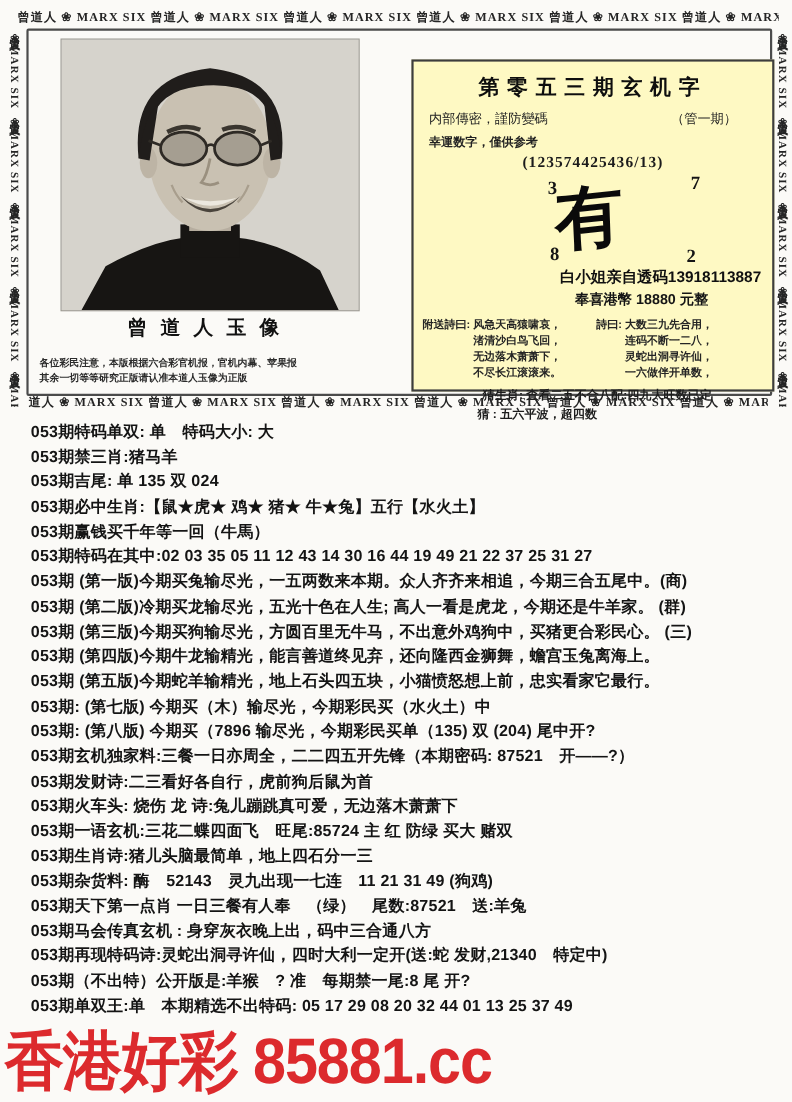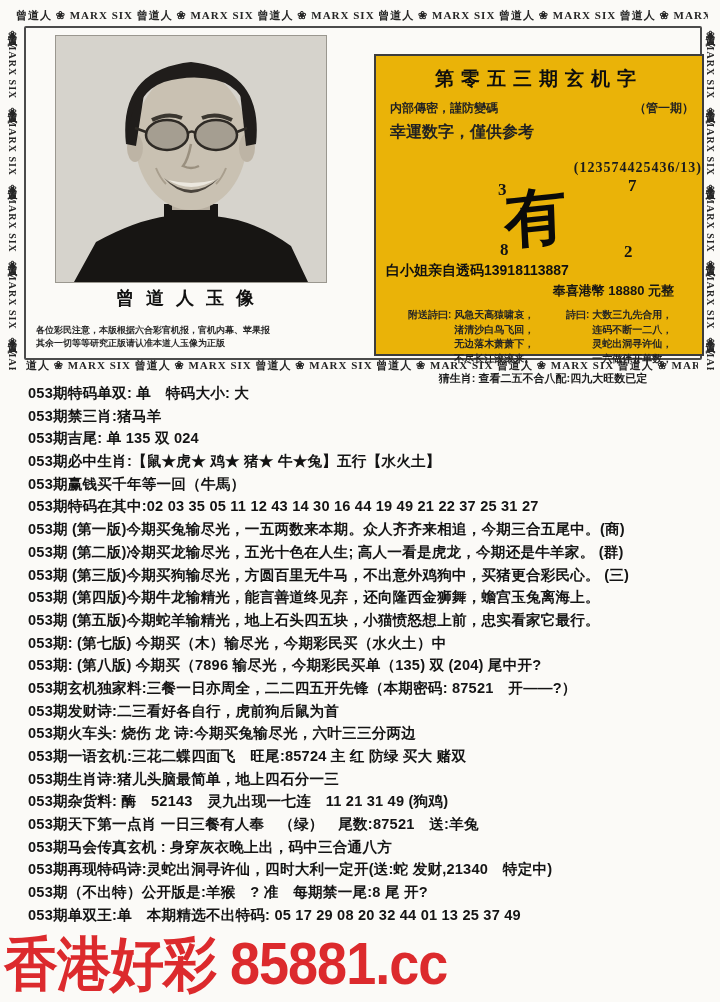--- a/index.html
+++ b/index.html
@@ -43,57 +43,57 @@
     font-family:"Liberation Serif", serif; font-weight:900; font-size:18px;
     letter-spacing:12px; color:#111;
   }
   .portrait-note{
     position:absolute; left:10px; top:296px; width:332px;
     font-size:9px; line-height:13px; font-weight:700; color:#2b2b2b;
   }
   
   .panel{
     position:absolute; left:348px; top:26px; width:326px; height:298px;
-    border:2px solid #3d3d3d; background:#eab308;
+    border:2px solid #3d3d3d; background:#fef9c3;
   }
   .panel-title{
     margin-top:10px; text-align:center;
     font-family:"Liberation Serif", serif; font-weight:900; font-size:19px;
     letter-spacing:7px; color:#0e0e0e;
   }
   .panel-row1{
-    display:flex; justify-content:space-between; padding:8px 8px 0 14px;
-    font-size:12px; font-weight:700; color:#222;gap:28px;
-  }
-  .panel-row2{padding:5px 14px 0; font-size:16px; font-weight:700; color:#222;}
+    display:flex; justify-content:space-between; padding:8px 32px 0 14px;
+    font-size:12px; font-weight:400; color:#222;gap:28px;
+  }
+  .panel-row2{padding:5px 14px 0; font-size:11px; font-weight:700; color:#222;}
   .panel-code{
-    text-align:right; margin-top:17px;
+    text-align:center; margin-top:4px;
     font-family:"Liberation Serif", serif; font-weight:bold; font-size:14px;
     letter-spacing:1px; color:#1c1c1c;
   }
   .char-grid{position:relative; height:82px; margin-top:2px;}
   .char-grid .num{
     position:absolute; font-family:"Liberation Serif", serif;
     font-weight:bold; font-size:17px; color:#151515;
   }
   .num-tl{left:122px; top:2px;}
   .num-tr{left:252px; top:-2px;}
   .num-bl{left:124px; bottom:0px;}
   .num-br{left:248px; bottom:-2px;}
   .big-char{
     position:absolute; left:50%; top:50%;
     transform:translate(-56%,-52%) rotate(-6deg) skewX(-4deg);
     font-family:"Liberation Serif", serif; font-weight:900; font-size:62px;
     color:#0a0a0a; line-height:1;
   }
-  .contact-line{padding:2px 10px 0; font-size:14px; font-weight:800; color:#101010;}
-  .reward-line{padding:2px 28px 0 0; text-align:right; font-size:13px; font-weight:800; color:#151515;}
+  .contact-line{padding:2px 10px 0; font-size:14px; font-weight:800; color:#101010;text-align:right;}
+  .reward-line{padding:2px 58px 0 0; text-align:right; font-size:13px; font-weight:800; color:#151515;}
   .poems{display:flex; padding:8px 6px 0 8px; gap:4px;}
   .poem{flex:1; font-size:10px; line-height:14.5px; font-weight:700; color:#242424;}
-  .poem .lbl{display:inline-block; vertical-align:top;margin-left:24px;}
+  .poem .lbl{display:inline-block; vertical-align:top;}
   .poem .lines{display:inline-block; vertical-align:top;}
   .guess-row{
     display:flex; justify-content:center; padding:5px 18px 0 26px;
     font-size:11px; font-weight:800; color:#1d1d1d;
   }
   .guess2{padding:2px 0 0 58px; font-size:11px; font-weight:800; color:#1d1d1d;}
   
   .body-lines{position:absolute; left:28px; top:382px; width:690px;}
   .bline{
     height:22.7px; line-height:22.7px; white-space:nowrap;
@@ -199,20 +199,21 @@
             <div>灵蛇出洞寻许仙，</div>
             <div>一六做伴开单数，</div>
           </span>
         </div>
       </div>
 
       <div class="guess-row">
         <span>猜生肖: 查看二五不合八</span>
         <span>配:四九大旺数已定</span>
       </div>
+      <div class="guess2">猜 : 五六平波，超四数</div>
     </div>
   </div>
 
   <div class="h-border mid">道人 ❀ MARX SIX  曾道人 ❀ MARX SIX  曾道人 ❀ MARX SIX  曾道人 ❀ MARX SIX  曾道人 ❀ MARX SIX  曾道人 ❀ MARX SIX</div>
 
   <div class="body-lines">
     <div class="bline">053期特码单双: 单　特码大小: 大</div>
     <div class="bline">053期禁三肖:猪马羊</div>
     <div class="bline">053期吉尾: 单 135 双 024</div>
     <div class="bline">053期必中生肖:【鼠★虎★ 鸡★ 猪★ 牛★兔】五行【水火土】</div>
@@ -220,21 +221,21 @@
     <div class="bline">053期特码在其中:02 03 35 05 11 12 43 14 30 16 44 19 49 21 22 37 25 31 27</div>
     <div class="bline">053期 (第一版)今期买兔输尽光，一五两数来本期。众人齐齐来相追，今期三合五尾中。(商)</div>
     <div class="bline">053期 (第二版)冷期买龙输尽光，五光十色在人生; 高人一看是虎龙，今期还是牛羊家。 (群)</div>
     <div class="bline">053期 (第三版)今期买狗输尽光，方圆百里无牛马，不出意外鸡狗中，买猪更合彩民心。 (三)</div>
     <div class="bline">053期 (第四版)今期牛龙输精光，能言善道终见弃，还向隆西金狮舞，蟾宫玉兔离海上。</div>
     <div class="bline">053期 (第五版)今期蛇羊输精光，地上石头四五块，小猫愤怒想上前，忠实看家它最行。</div>
     <div class="bline">053期: (第七版) 今期买（木）输尽光，今期彩民买（水火土）中</div>
     <div class="bline">053期: (第八版) 今期买（7896 输尽光，今期彩民买单（135) 双 (204) 尾中开?</div>
     <div class="bline">053期玄机独家料:三餐一日亦周全，二二四五开先锋（本期密码: 87521　开——?）</div>
     <div class="bline">053期发财诗:二三看好各自行，虎前狗后鼠为首</div>
-    <div class="bline">053期火车头: 烧伤 龙 诗:今期买兔输尽光，六叶三三分两边</div>
+    <div class="bline">053期火车头: 烧伤 龙 诗:兔儿蹦跳真可爱，无边落木萧萧下</div>
     <div class="bline">053期一语玄机:三花二蝶四面飞　旺尾:85724 主 红 防绿 买大 赌双</div>
     <div class="bline">053期生肖诗:猪儿头脑最简单，地上四石分一三</div>
     <div class="bline">053期杂货料: 酶　52143　灵九出现一七连　11 21 31 49 (狗鸡)</div>
     <div class="bline">053期天下第一点肖 一日三餐有人奉　（绿）　尾数:87521　送:羊兔</div>
     <div class="bline">053期马会传真玄机 : 身穿灰衣晚上出，码中三合通八方</div>
     <div class="bline">053期再现特码诗:灵蛇出洞寻许仙，四时大利一定开(送:蛇 发财,21340　特定中)</div>
     <div class="bline">053期（不出特）公开版是:羊猴　? 准　每期禁一尾:8 尾 开?</div>
     <div class="bline">053期单双王:单　本期精选不出特码: 05 17 29 08 20 32 44 01 13 25 37 49</div>
   </div>
 

